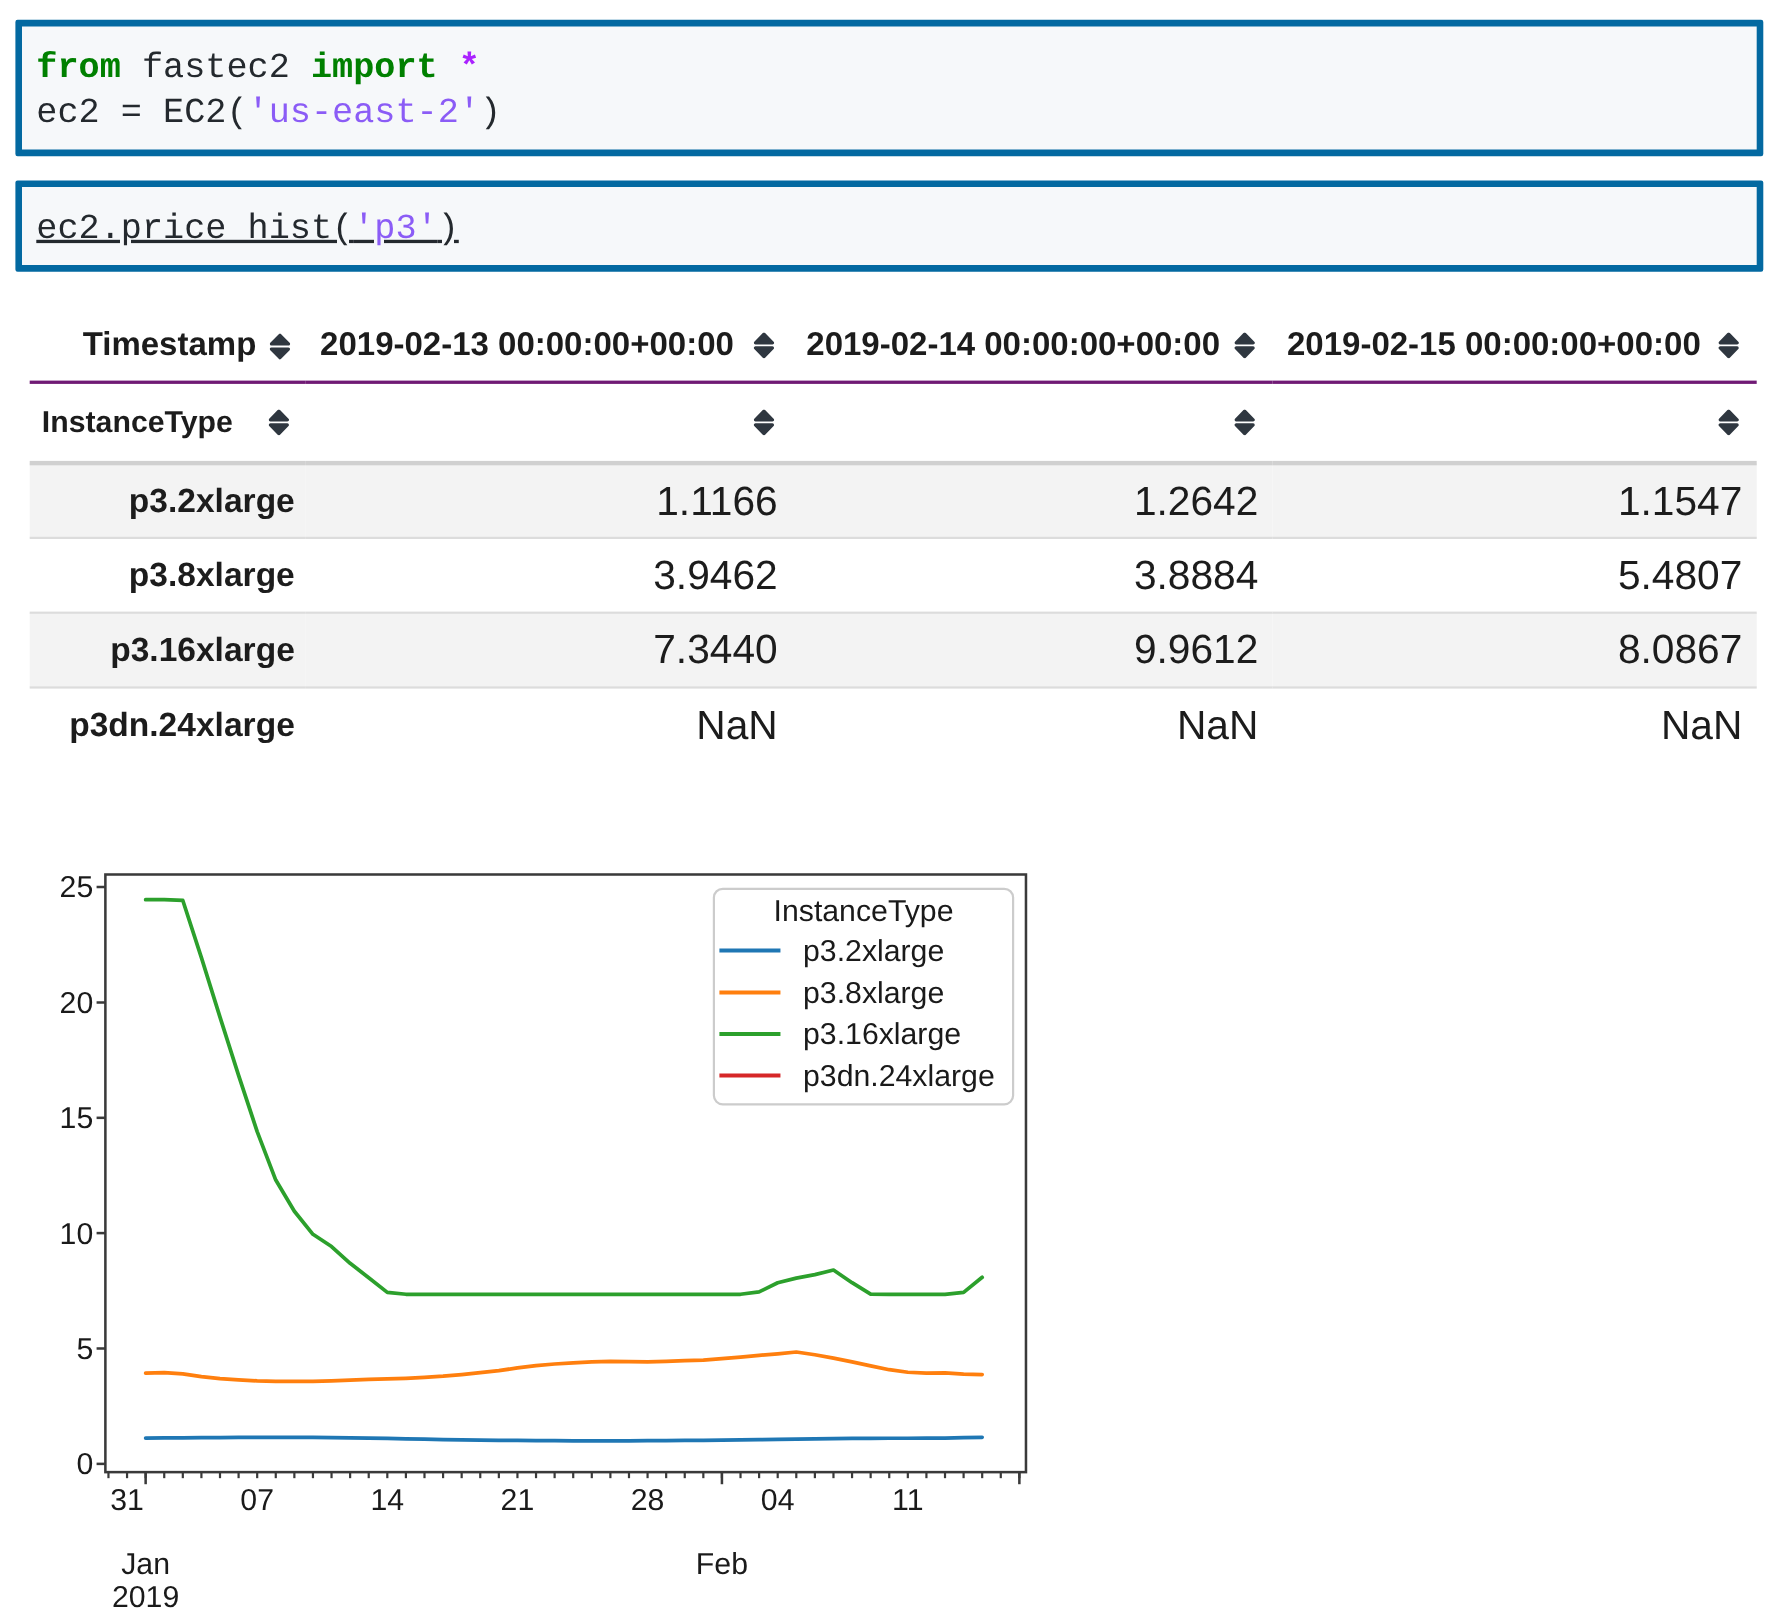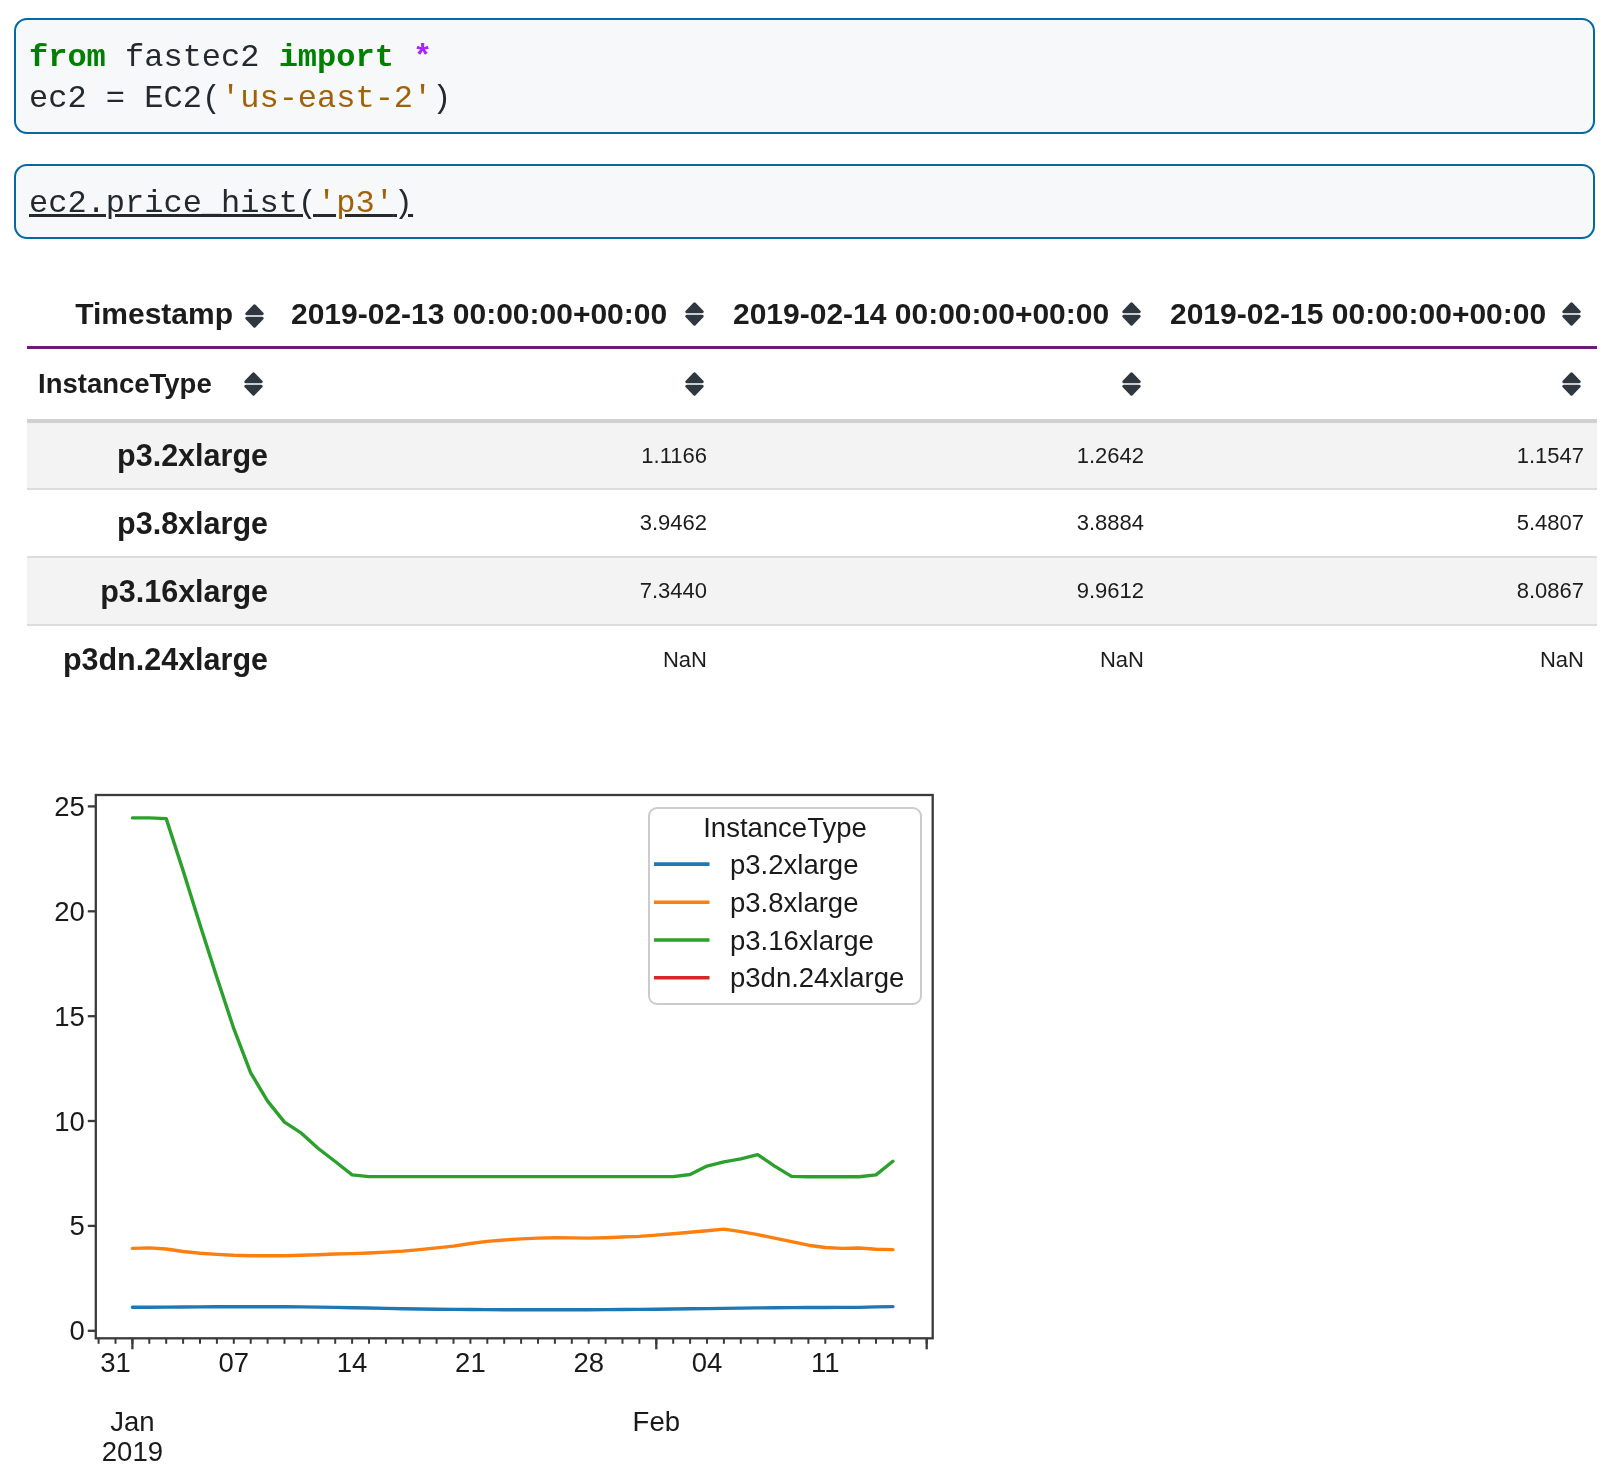--- a/index.html
+++ b/index.html
@@ -1,21 +1,21 @@
 <!DOCTYPE html>
 <html><head><meta charset="utf-8">
 <style>
 html,body { margin:0; padding:0; background:#ffffff; }
 body { width:1611px; height:1472px; position:relative; font-family:"Liberation Sans",sans-serif; }
-.code { position:absolute; left:14px; width:1551px; background:#f6f8fa; border:2px solid #0369a1; border-radius:13px; font-family:"Liberation Mono",monospace; font-size:32px; line-height:41px; padding:17px 13px 13px 13px; color:#24292e; white-space:pre; }
+.code { position:absolute; left:14px; width:1551px; background:#f6f8fa; border:6px solid #0369a1; border-radius:2px; font-family:"Liberation Mono",monospace; font-size:32px; line-height:41px; padding:17px 13px 13px 13px; color:#24292e; white-space:pre; }
 .k { color:#008000; font-weight:bold; }
-.s { color:#a16207; }
+.s { color:#8b5cf6; }
 .w { color:#AA22FF; font-weight:bold; }
 table { position:absolute; left:27px; top:283px; width:1570px; border-collapse:collapse; table-layout:fixed; color:#1c1c1c; }
-th,td { text-align:right; vertical-align:middle; padding:0 13px 0 0; font-size:22px; white-space:nowrap; }
+th,td { text-align:right; vertical-align:middle; padding:0 13px 0 0; font-size:37px; white-space:nowrap; }
 th { font-weight:bold; padding-right:14px; font-size:30px; }
 thead th { position:relative; }
 thead th.d { text-align:left; padding-left:13px; }
 thead th.d .sa { position:absolute; right:16px; top:50%; margin-top:-12px; }
 thead tr.r2 th { font-size:27.5px; }
 thead tr.r2 th.idx2 { text-align:left; padding-left:11px; }
 thead tr.r2 th.idx2 .sa { position:absolute; right:15px; top:50%; margin-top:-12px; }
 thead tr.r1 { height:64px; }
 thead tr.r1 th { border-bottom:3px solid #701a75; }
 thead tr.r2 { height:74px; }

